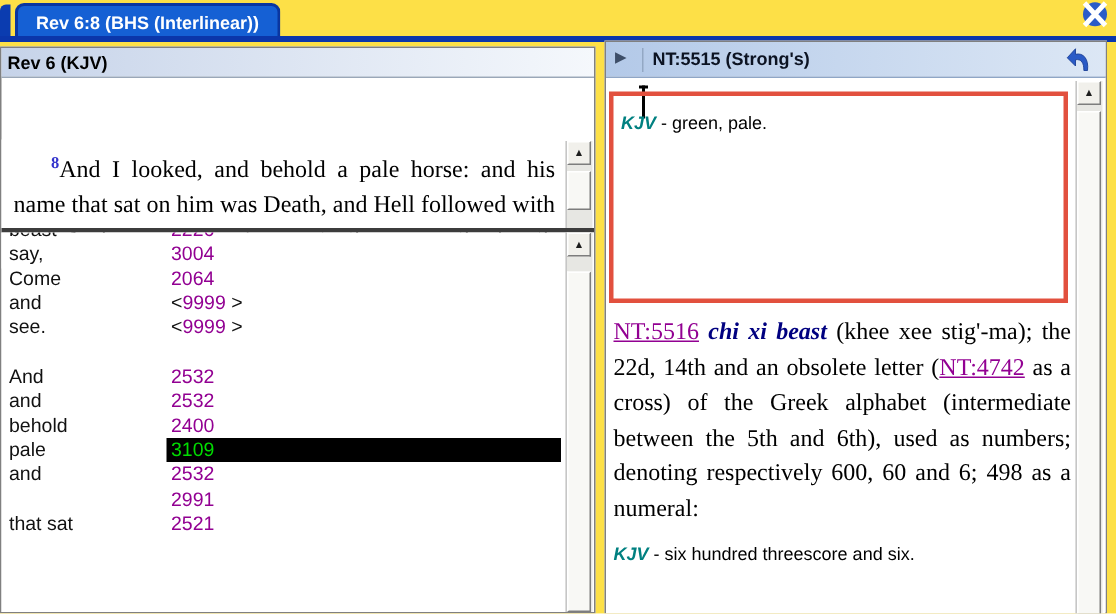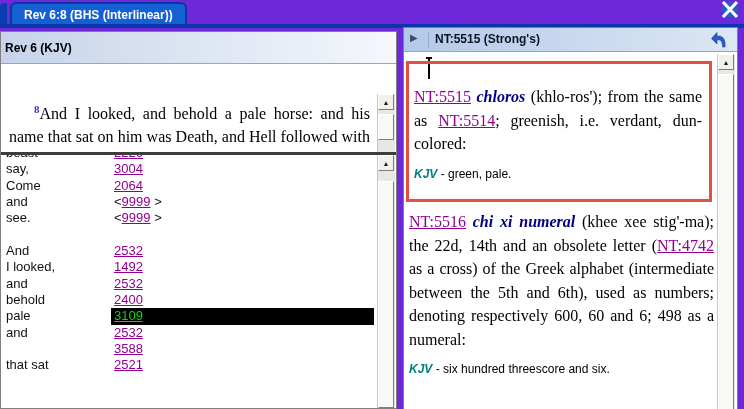--- a/index.html
+++ b/index.html
@@ -1,16 +1,16 @@
 <!DOCTYPE html>
 <html><head>
 <meta charset="utf-8">
 <style>
   html,body{margin:0;padding:0;background:#fff;}
-  .canvas{position:relative;width:744px;height:409px;background:#6d28d9;overflow:hidden;
+  .canvas{position:relative;width:744px;height:409px;background:#fde047;overflow:hidden;
           font-family:"Liberation Sans",sans-serif;}
 
   
   .tab-fragment{position:absolute;left:0;top:3px;width:7px;height:21px;background:#0b3cb0;
                 border-radius:4px 0 0 0;}
   .tab{position:absolute;left:10px;top:2px;height:22px;background:#1560d4;
        border:2px solid #0a36a0;border-bottom:none;border-radius:6px 6px 0 0;
        color:#fff;font-weight:bold;font-size:12px;display:flex;align-items:center;
        padding:0 12px;}
   .navy-bar{position:absolute;left:0;top:24px;width:744px;height:4px;background:#0b36aa;}
@@ -21,38 +21,38 @@
   .sbb{position:absolute;left:0;width:16px;height:16px;background:#f1f0eb;
        border:1px solid;border-color:#ffffff #7d7d7d #7d7d7d #ffffff;
        display:flex;align-items:center;justify-content:center;
        font-size:7px;color:#1c1c1c;box-sizing:border-box;}
   .sbt{position:absolute;left:0;width:16px;background:#f8f8f5;
        border:1px solid;border-color:#ffffff #7d7d7d #7d7d7d #ffffff;box-sizing:border-box;}
 
   
   .left-panel{position:absolute;left:0;top:31px;width:397px;height:378px;
               border:1px solid #808080;box-sizing:border-box;background:#fff;}
-  .lp-header{position:absolute;left:0;top:0;width:100%;height:32px;
+  .lp-header{position:absolute;left:0;top:0;width:100%;height:20px;
              background:linear-gradient(to right,#c6d3e9,#f5f8fc);
              border-bottom:1px solid #9aa7b8;font-weight:bold;font-size:12px;color:#000;
              display:flex;align-items:center;padding-left:4px;box-sizing:border-box;}
   .verse-area{position:absolute;left:0;top:20px;width:100%;height:86px;background:#fff;margin-top:41px;}
   .verse{margin:0;padding:5px 26px 0 8px;font-family:"Liberation Serif",serif;
          font-size:16px;line-height:23px;color:#000;text-align:justify;text-align-last:justify;
          text-indent:25px;}
   .vnum{color:#3333cc;font-size:11px;vertical-align:6px;font-weight:bold;}
   .lp-divider{position:absolute;left:0;top:120px;width:100%;height:3px;background:#3c3c3c;}
 
   .list-area{position:absolute;left:0;top:123px;width:100%;height:253px;overflow:hidden;background:#fff;}
   .list-inner{position:absolute;left:1px;right:19px;top:-10px;}
   .ilrow{position:relative;height:16.35px;line-height:16.35px;font-size:13px;color:#111;}
   .ilgap{height:16.35px;}
   .ilword{position:absolute;left:4px;white-space:nowrap;}
   .ilnum{position:absolute;left:112px;white-space:nowrap;}
-  .slink{color:#920092;text-decoration:underline;cursor:pointer;}
+  .slink{color:#920092;cursor:pointer;}
   .brk{color:#111;text-decoration:none;}
   .ilnum.hl{left:109px;right:3px;background:#000000;padding-left:3px;}
   .ilnum.hl .slink{color:#00dc00;}
 
   
   .right-panel{position:absolute;left:403px;top:27px;width:335px;height:382px;
                border:1px solid #808080;box-sizing:border-box;background:#fff;}
   .rp-header{position:absolute;left:0;top:0;width:100%;height:24px;
              background:linear-gradient(to right,#b3c9e8,#dce7f5);
              border-bottom:1px solid #8fa6c6;box-sizing:border-box;}
@@ -134,42 +134,38 @@
         <div class="ilrow">
             <span class="ilword">see.</span>
             <span class="ilnum"><span class="brk">&lt;</span><a class="slink">9999</a><span class="brk"> &gt;</span></span>
           </div>
         <div class="ilgap"></div>
         <div class="ilrow">
             <span class="ilword">And</span>
             <span class="ilnum"><span class="brk"></span><a class="slink">2532</a><span class="brk"></span></span>
           </div>
         <div class="ilrow">
-            <span class="ilword">I looked,</span>
-            <span class="ilnum"><span class="brk"></span><a class="slink">1492</a><span class="brk"></span></span>
-          </div>
-        <div class="ilrow">
             <span class="ilword">and</span>
             <span class="ilnum"><span class="brk"></span><a class="slink">2532</a><span class="brk"></span></span>
           </div>
         <div class="ilrow">
             <span class="ilword">behold</span>
             <span class="ilnum"><span class="brk"></span><a class="slink">2400</a><span class="brk"></span></span>
           </div>
         <div class="ilrow">
             <span class="ilword">pale</span>
             <span class="ilnum hl"><span class="brk"></span><a class="slink">3109</a><span class="brk"></span></span>
           </div>
         <div class="ilrow">
             <span class="ilword">and</span>
             <span class="ilnum"><span class="brk"></span><a class="slink">2532</a><span class="brk"></span></span>
           </div>
         <div class="ilrow">
             <span class="ilword"></span>
-            <span class="ilnum"><span class="brk"></span><a class="slink">3588</a><span class="brk"></span></span>
+            <span class="ilnum"><span class="brk"></span><a class="slink">2991</a><span class="brk"></span></span>
           </div>
         <div class="ilrow">
             <span class="ilword">that sat</span>
             <span class="ilnum"><span class="brk"></span><a class="slink">2521</a><span class="brk"></span></span>
           </div>
       </div>
       <div class="sb" style="right:1px;top:0;height:253px;">
         <div class="sbb" style="top:0;">▲</div>
         <div class="sbt" style="top:26px;height:227px;"></div>
       </div>
@@ -188,26 +184,25 @@
       </span>
     </div>
 
     <div class="rp-content">
       <div class="text-cursor">
         <div class="tc-top"></div>
         <div class="tc-stem"></div>
       </div>
 
       <div class="red-box">
-        <p class="entry entry1-text"><a class="ref">NT:5515</a><b class="translit"> chloros</b><span> (khlo-ros'); from the same as </span><a class="ref">NT:5514</a><span>; greenish, i.e. verdant, dun-colored:</span></p>
         <p class="kjvline entry1-kjv"><b class="kjv">KJV</b><span> - green, pale.</span></p>
       </div>
 
       <div class="entry2">
-        <p class="entry"><a class="ref">NT:5516</a><b class="translit"> chi xi numeral</b><span> (khee xee stig'-ma); the 22d, 14th and an obsolete letter (</span><a class="ref">NT:4742</a><span> as a cross) of the Greek alphabet (intermediate between the 5th and 6th), used as numbers; denoting respectively 600, 60 and 6; 498 as a numeral:</span></p>
+        <p class="entry"><a class="ref">NT:5516</a><b class="translit"> chi xi beast</b><span> (khee xee stig'-ma); the 22d, 14th and an obsolete letter (</span><a class="ref">NT:4742</a><span> as a cross) of the Greek alphabet (intermediate between the 5th and 6th), used as numbers; denoting respectively 600, 60 and 6; 498 as a numeral:</span></p>
         <p class="kjvline"><b class="kjv">KJV</b><span> - six hundred threescore and six.</span></p>
       </div>
 
       <div class="sb" style="right:2px;top:2px;height:356px;">
         <div class="sbb" style="top:0;">▲</div>
         <div class="sbt" style="top:20px;height:336px;"></div>
       </div>
     </div>
   </div>
 

